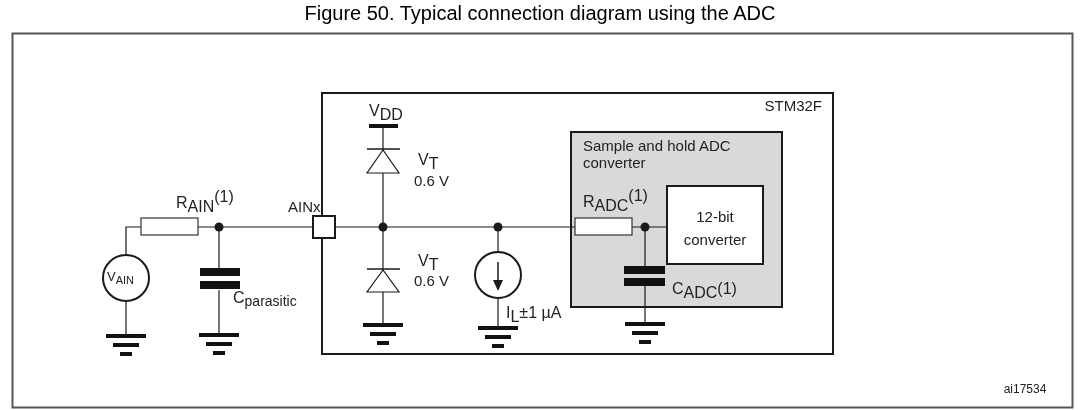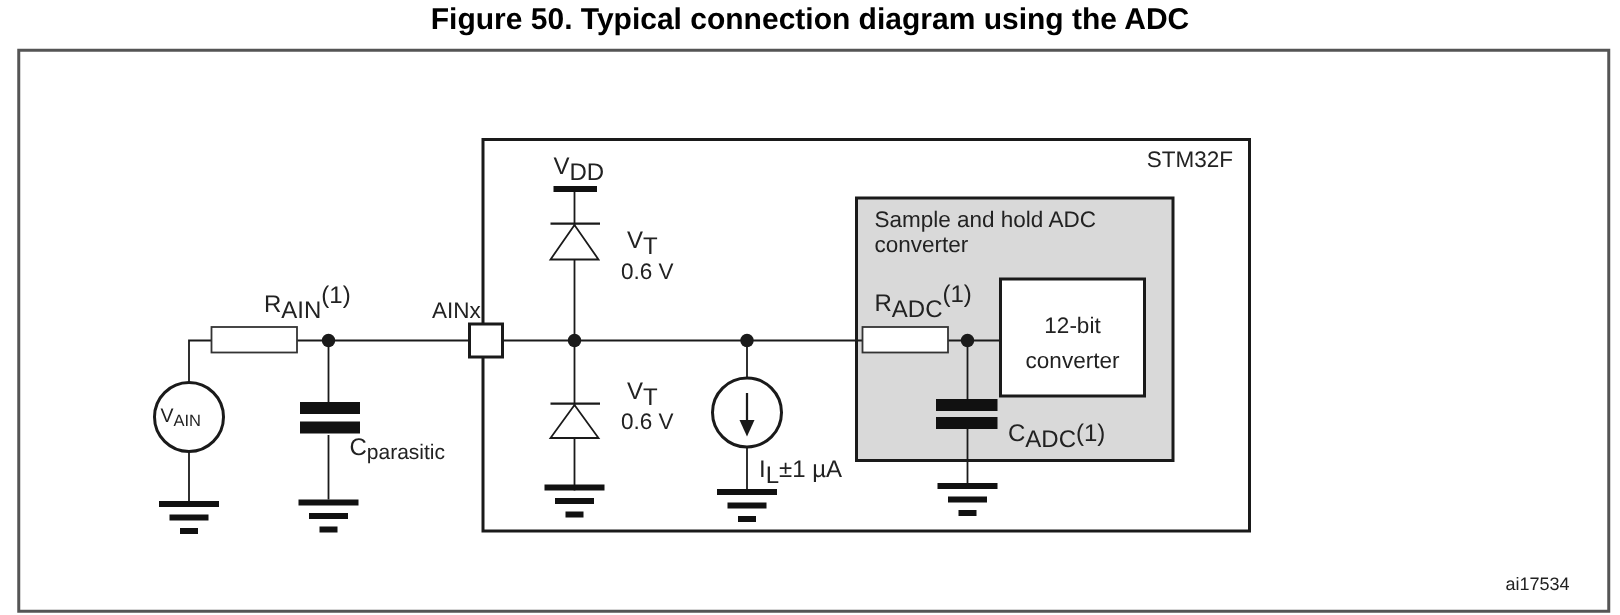--- a/index.html
+++ b/index.html
@@ -1,17 +1,17 @@
 <!DOCTYPE html>
 <html><head>
 <meta charset="utf-8">
 <style>
   html, body { margin: 0; padding: 0; background: #ffffff; }
   body { width: 1080px; height: 410px; position: relative; overflow: hidden; font-family: "Liberation Sans", sans-serif; }
-  #title { position: absolute; left: 0; top: 2px; width: 1080px; text-align: center; font-weight: bold; font-size: 20px; color: #000; }
+  #title { position: absolute; left: 0; top: 2px; width: 1080px; text-align: center; font-weight: normal; font-size: 20px; color: #000; }
   svg { position: absolute; left: 0; top: 0; }
   .lbl { font-family: "Liberation Sans", sans-serif; fill: #222; }
 </style>
 </head>
 <body>
 
 <div id="title">Figure 50. Typical connection diagram using the ADC</div>
 
 <svg width="1080" height="410" viewBox="0 0 1080 410">
 

